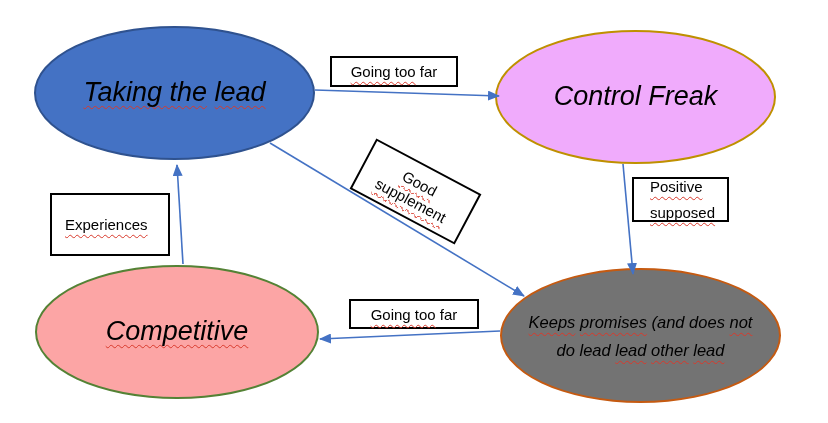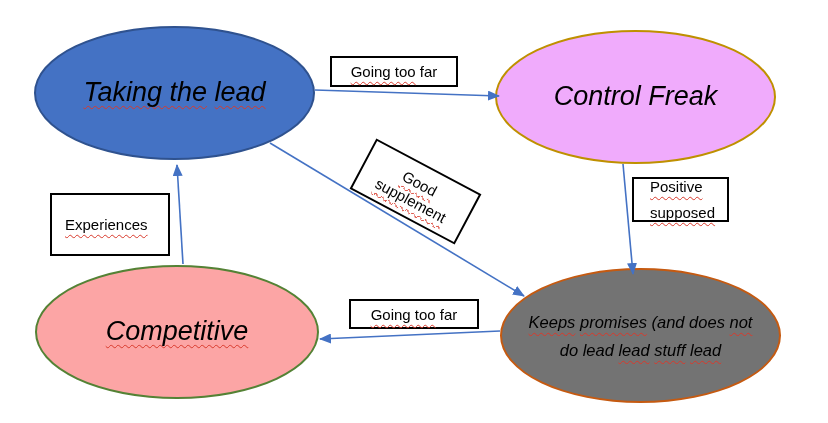--- a/index.html
+++ b/index.html
@@ -64,21 +64,21 @@
     <div class="node-label title"><span>Control Freak</span></div>
   </div>
 
   <div class="node" style="left: 35px; top: 265px; width: 284px; height: 134px; background: #fca5a5; border-color: rgb(84, 130, 53);">
     <div class="node-label title"><span class="sq">Competitive</span></div>
   </div>
 
   <div class="node" style="left: 500px; top: 268px; width: 281px; height: 135px; background: #737373; border-color: rgb(197, 90, 17);">
     <div class="node-label small-label">
       <div><span class="sq">Keeps</span><span> </span><span class="sq">promises</span><span> (and does </span><span class="sq">not</span></div>
-      <div><span>do lead </span><span class="sq">lead</span><span> </span><span class="sq">stuff</span><span> </span><span class="sq">lead</span></div>
+      <div><span>do lead </span><span class="sq">lead</span><span> </span><span class="sq">other</span><span> </span><span class="sq">lead</span></div>
     </div>
   </div>
 
   <div class="labelbox centerbox" style="left:330px;top:56px;width:128px;height:31px;">
     <span><span class="sq">Going too</span><span> far</span></span>
   </div>
 
   <div class="labelbox rot" style="left:356px;top:163px;width:119px;height:57px;">
     <div><span class="sq">Good</span></div>
     <div><span class="sq">supplement</span></div>

